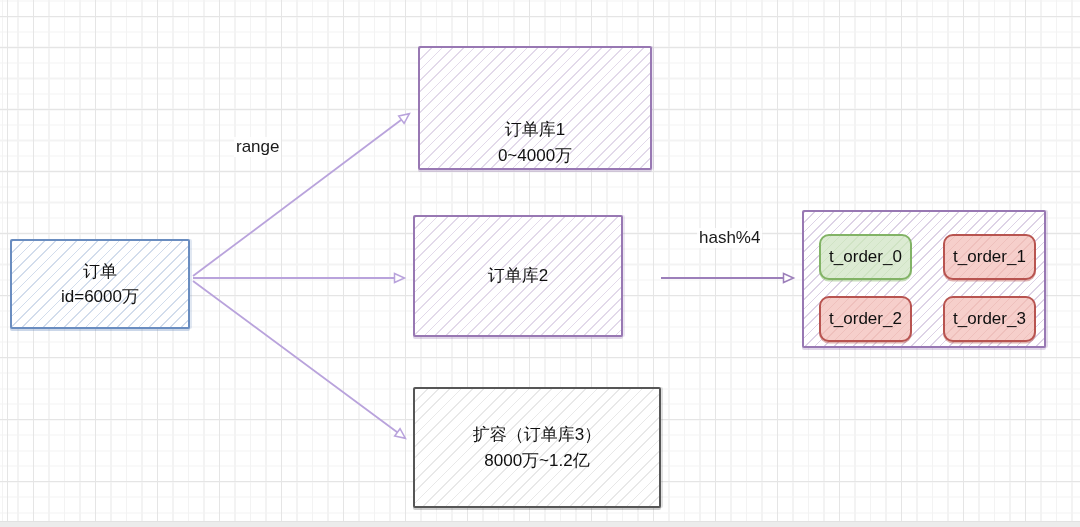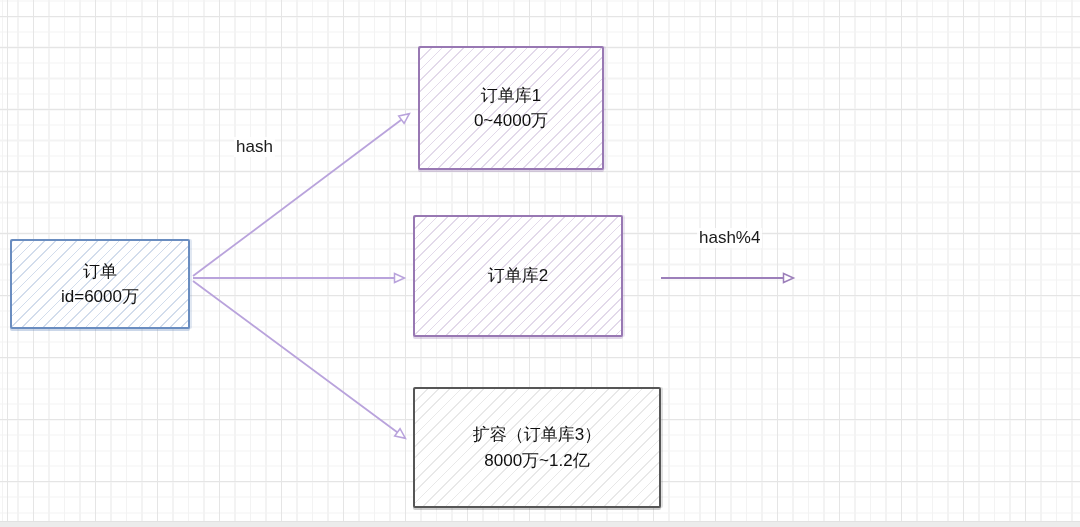--- a/index.html
+++ b/index.html
@@ -44,21 +44,21 @@
     box-shadow: 0 2px 0 rgba(106,141,192,0.35), 2px 0 0 rgba(106,141,192,0.2);
   }
 
   .node-purple {
     border: 2px solid #9878b3;
     background:
       repeating-linear-gradient(135deg, rgba(152,120,179,0.28) 0 1.2px, rgba(255,255,255,0) 1.2px 7.5px),
       #ffffff;
     box-shadow: 0 2px 0 rgba(152,120,179,0.30), 2px 0 0 rgba(152,120,179,0.18);
   }
-  .node-db1 { left: 418px; top: 46px;  width: 186px; height: 124px; }
+  .node-db1 { left: 418px; top: 46px;  width: 234px; height: 124px; justify-content: flex-end; }
   .node-db2 { left: 413px; top: 215px; width: 210px; height: 122px; }
 
   .node-gray {
     left: 413px; top: 387px; width: 248px; height: 121px;
     border: 2px solid #565656;
     background:
       repeating-linear-gradient(135deg, rgba(130,130,130,0.18) 0 1.2px, rgba(255,255,255,0) 1.2px 8px),
       #ffffff;
     box-shadow: 0 2px 0 rgba(86,86,86,0.30), 2px 0 0 rgba(86,86,86,0.18);
     text-align: right;
@@ -152,18 +152,24 @@
 
   <div class="node node-purple node-db2">
     <div class="title">订单库2</div>
   </div>
 
   <div class="node node-gray">
     <div class="title">扩容（订单库3）</div>
     <div class="subtitle">8000万~1.2亿</div>
   </div>
 
-  <div class="edge-label label-range">hash</div>
+  <div class="edge-label label-range">range</div>
   <div class="edge-label label-hash">hash%4</div>
 
+  <div class="table-container">
+    <div class="chip chip-0 chip-green">t_order_0</div>
+    <div class="chip chip-1 chip-red">t_order_1</div>
+    <div class="chip chip-2 chip-red">t_order_2</div>
+    <div class="chip chip-3 chip-red">t_order_3</div>
+  </div>
 
   <div class="bottom-bar"></div>
 </div>
 
 </body></html>

